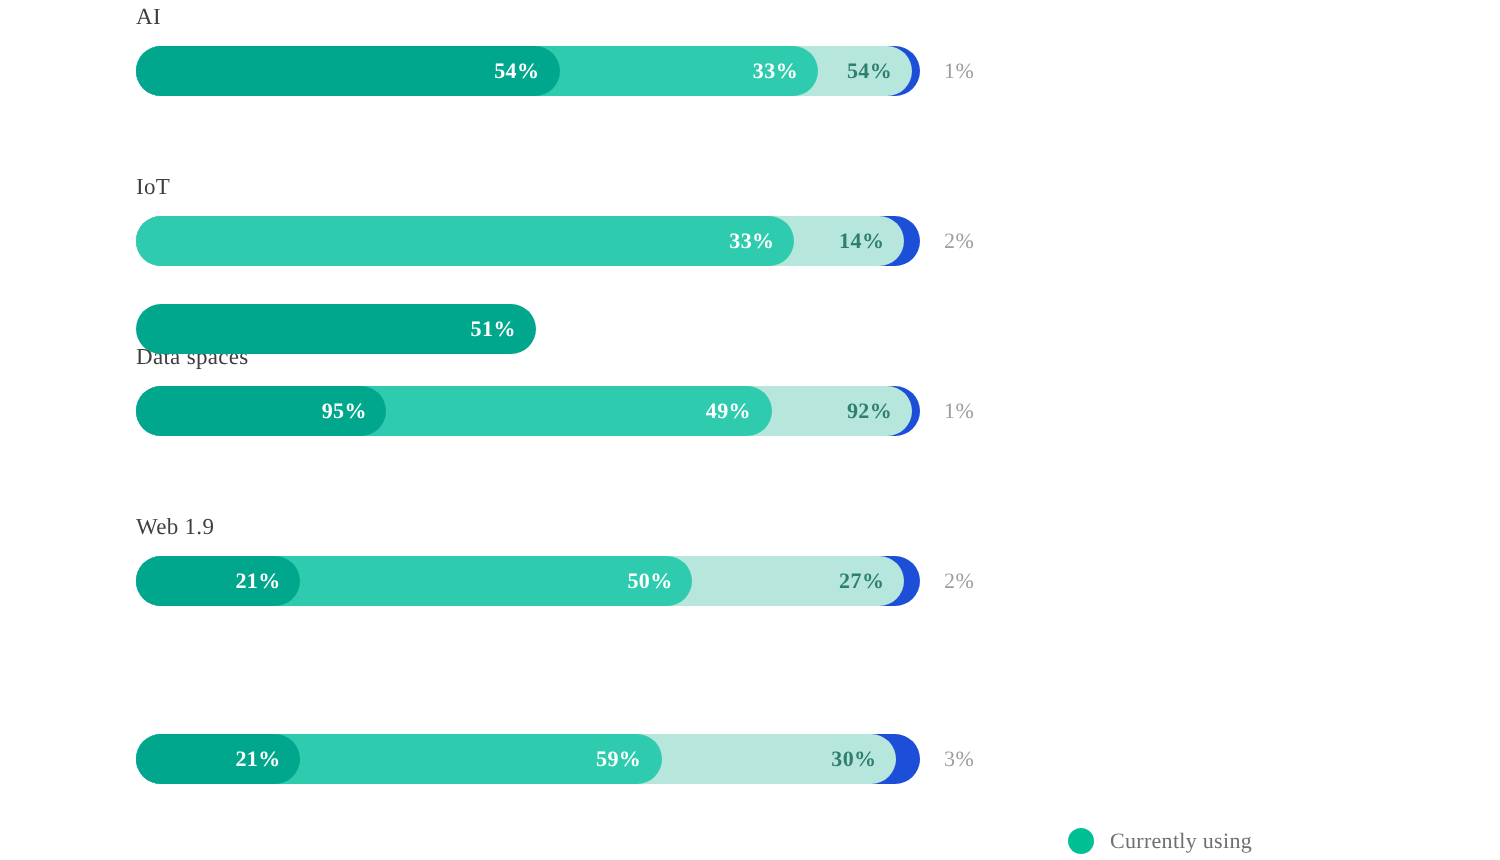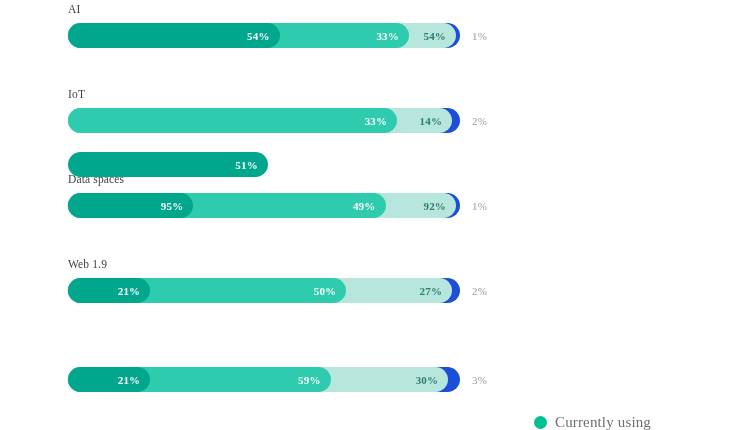--- a/index.html
+++ b/index.html
@@ -113,21 +113,21 @@
 
   .legend-dot {
     width: 13px;
     height: 13px;
     border-radius: 50%;
     background: #00bf93;
     flex: 0 0 auto;
   }
 
   .legend-text {
-    font-size: 15px;
+    font-size: 11px;
     color: #6f6f6f;
     letter-spacing: 0.15px;
     white-space: nowrap;
   }
 </style>
 </head>
 <body>
 
 <div id="chart-root">
 

